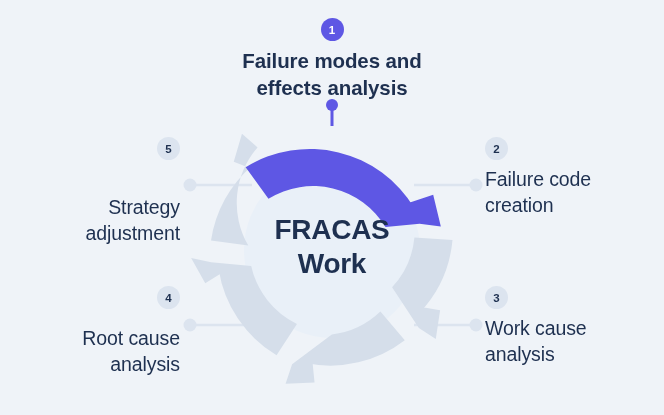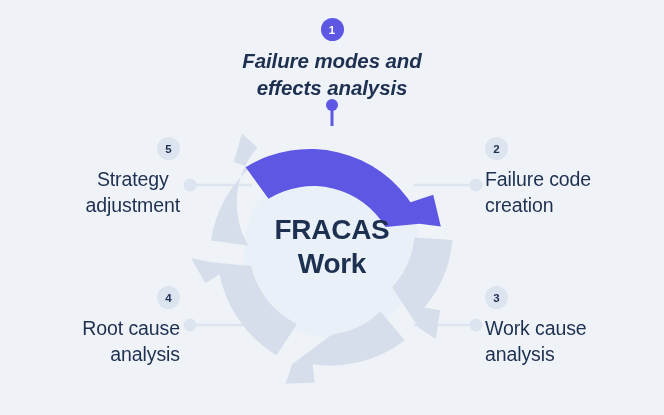--- a/index.html
+++ b/index.html
@@ -45,21 +45,20 @@
     color: #1e3050;
     font-size: 19.5px;
     line-height: 1.34;
     letter-spacing: -0.1px;
     white-space: pre-line;
   }
   .node-label.bold {
     font-weight: bold;
     font-size: 20.5px;
     line-height: 1.3;
-    font-style: italic;
   }
   .badge {
     width: 23px;
     height: 23px;
     border-radius: 50%;
     display: flex;
     align-items: center;
     justify-content: center;
     font-size: 11.5px;
     font-weight: bold;
@@ -101,32 +100,32 @@
   
   #node-4 {
     left: 5px;
     top: 286px;
     width: 175px;
     display: flex;
     flex-direction: column;
     align-items: flex-end;
   }
   #node-4 .badge { margin-bottom: 6px; }
-  #node-4 .node-label { text-align: right; }
+  #node-4 .node-label { text-align: right; margin-top: 10px; }
   
   #node-5 {
     left: 5px;
     top: 137px;
     width: 175px;
     display: flex;
     flex-direction: column;
     align-items: flex-end;
   }
   #node-5 .badge { margin-bottom: 6px; }
-  #node-5 .node-label { text-align: center; }
+  #node-5 .node-label { text-align: right; margin-top: 28px; }
 </style>
 </head>
 <body>
 
 <div id="stage">
 
   <svg id="ring-svg" viewBox="0 0 664 415">
 
     <g>
       <line x1="190" y1="185" x2="252" y2="185" stroke="#dce4ef" stroke-width="2.4"></line>

